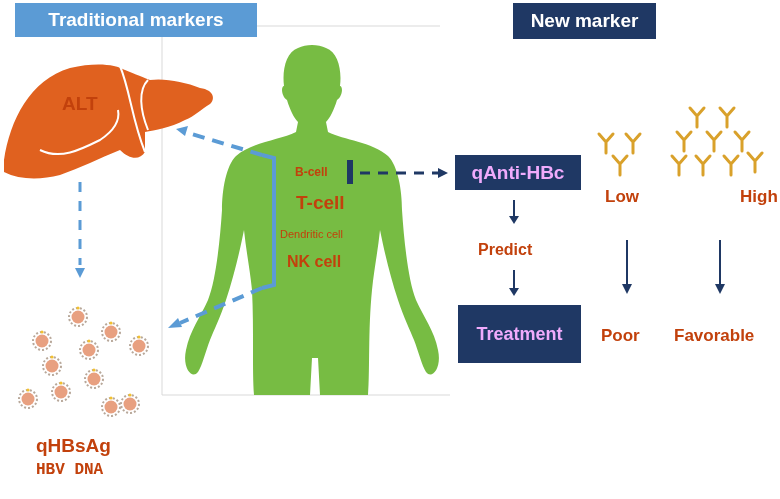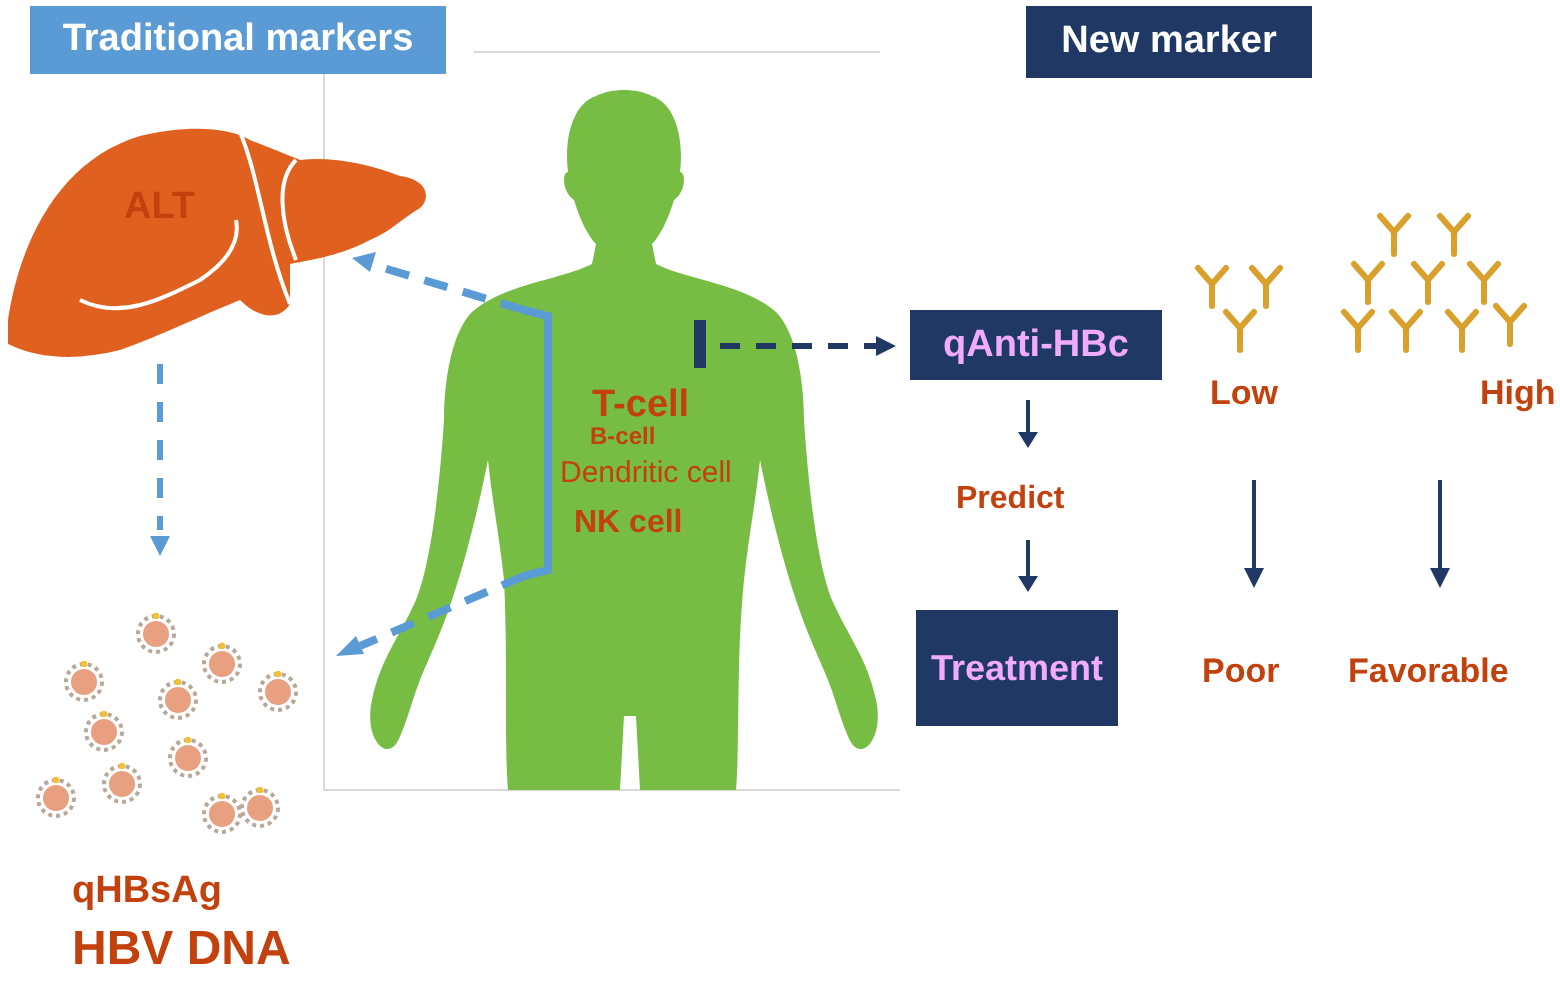--- a/index.html
+++ b/index.html
@@ -1,20 +1,20 @@
 <!DOCTYPE html>
 <html><head>
 <meta charset="utf-8">
 <style>
   html, body { margin: 0; padding: 0; background: #ffffff; }
   body { width: 780px; height: 499px; position: relative; overflow: hidden;
          font-family: "Liberation Sans", sans-serif; }
   .hdr { position: absolute; color: #fff; font-weight: bold; font-size: 19px;
          display: flex; align-items: center; justify-content: center; white-space: nowrap; }
-  .hdr-trad { left: 15px; top: 3px; width: 208px; height: 34px; background: #5b9bd5; }
+  .hdr-trad { left: 15px; top: 3px; width: 242px; height: 34px; background: #5b9bd5; }
   .hdr-new { left: 513px; top: 3px; width: 143px; height: 36px; background: #1f3864; }
   .box { position: absolute; background: #1f3864; color: #f0abfc; font-weight: bold;
          display: flex; align-items: center; justify-content: center; text-align: center; }
   .lbl { position: absolute; font-weight: bold; color: #c2410c; white-space: nowrap; }
   svg { position: absolute; left: 0; top: 0; }
 </style>
 </head>
 <body>
 
 <svg width="780" height="499">
@@ -179,30 +179,30 @@
         <path d="M 748 153 L 755 161 L 762 153 M 755 161 L 755 172" stroke="#d9a12b" stroke-width="3" fill="none" stroke-linecap="round"></path>
       </g>
     </g>
 </svg>
 
 <div class="hdr hdr-trad">Traditional markers</div>
 <div class="hdr hdr-new">New marker</div>
 
 <div class="lbl" style="left:62px; top:93px; font-size:19px;">ALT</div>
 
-<div class="lbl" style="left:295px; top:165px; font-size:12px;margin-top:46px;">B-cell</div>
+<div class="lbl" style="left:295px; top:165px; font-size:12px;">B-cell</div>
 <div class="lbl" style="left:296px; top:192px; font-size:19px;">T-cell</div>
-<div class="lbl" style="left:280px; top:228px; font-size:15px; font-weight:normal;">Dendritic cell</div>
+<div class="lbl" style="left:280px; top:228px; font-size:11px; font-weight:normal;">Dendritic cell</div>
 <div class="lbl" style="left:287px; top:253px; font-size:16px;">NK cell</div>
 
 <div class="lbl" style="left:36px; top:435px; font-size:19px;">qHBsAg</div>
-<div class="lbl" style="left:36px; top:461px; font-size:24px;">HBV DNA</div>
+<div class="lbl" style="left:36px; top:461px; font-size:16px;font-family:Liberation Mono, monospace;">HBV DNA</div>
 
 <div class="box" style="left:455px; top:155px; width:126px; height:35px; font-size:19px;">qAnti-HBc</div>
 <div class="lbl" style="left:478px; top:241px; font-size:16px;">Predict</div>
-<div class="box" style="left:458px; top:305px; width:101px; height:58px; font-size:18px; flex-direction:column; line-height:22px;">
+<div class="box" style="left:458px; top:305px; width:123px; height:58px; font-size:18px; flex-direction:column; line-height:22px;">
   <span>Treatment</span>
 </div>
 
 <div class="lbl" style="left:605px; top:187px; font-size:17px;">Low</div>
 <div class="lbl" style="left:700px; top:187px; font-size:17px;margin-left:40px;">High</div>
 <div class="lbl" style="left:601px; top:326px; font-size:17px;">Poor</div>
 <div class="lbl" style="left:674px; top:326px; font-size:17px;text-align:center;">Favorable</div>
 
 </body></html>

